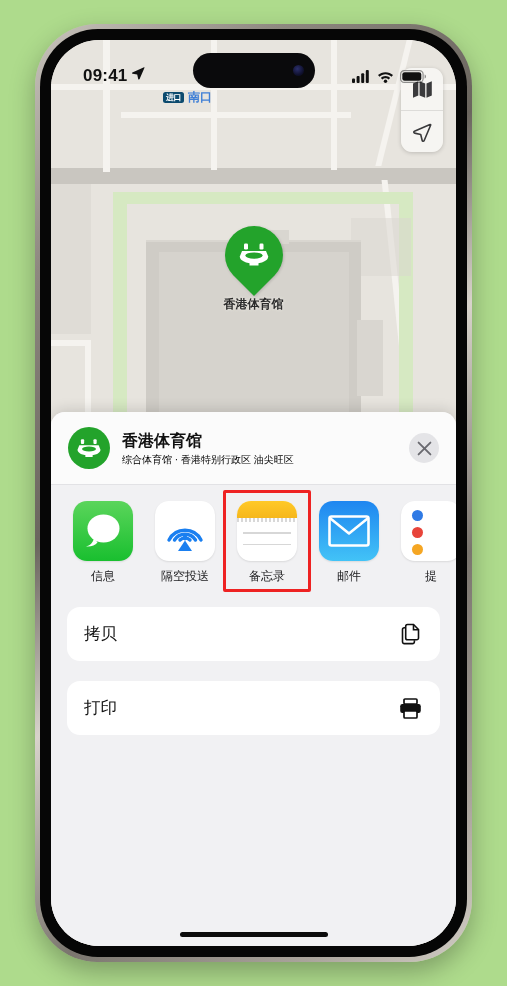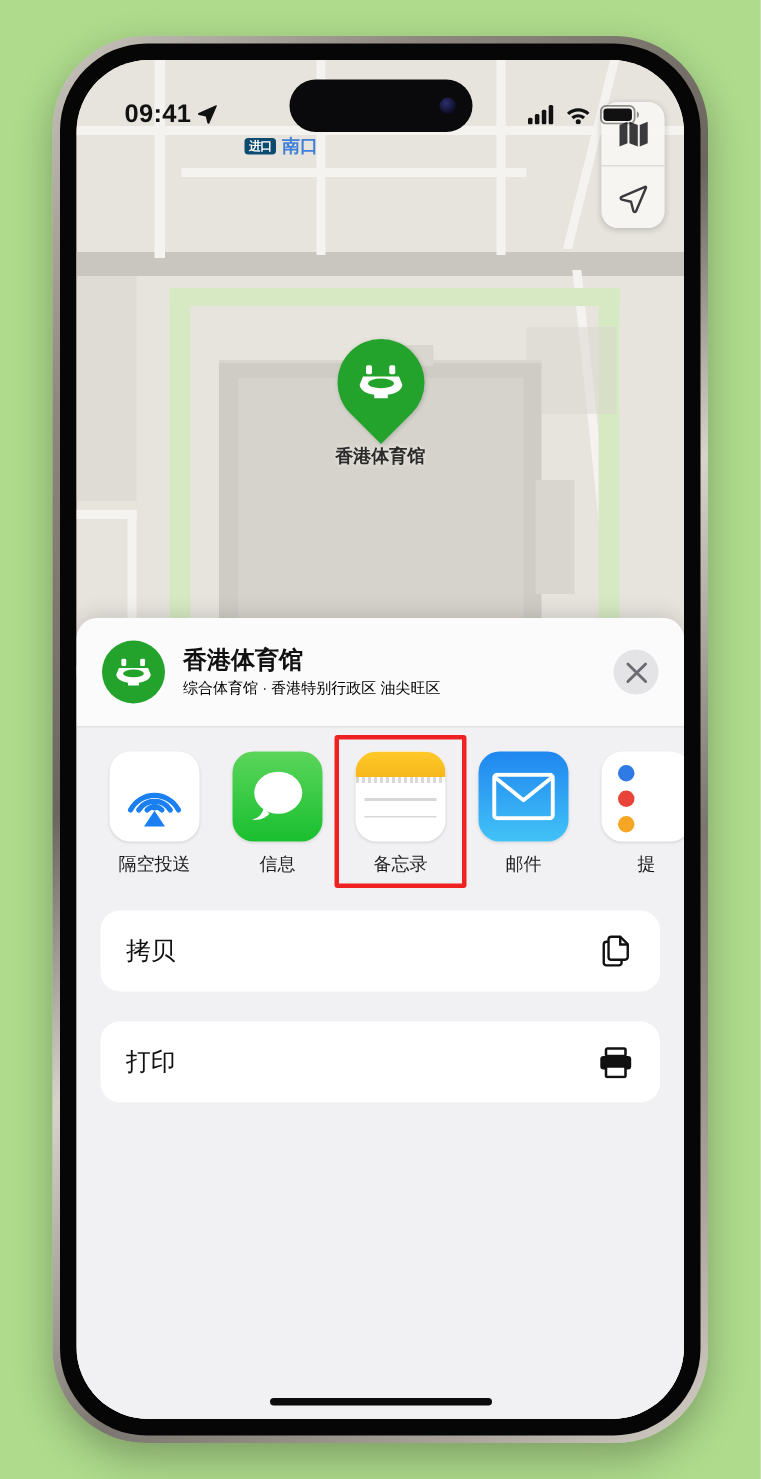--- a/index.html
+++ b/index.html
@@ -70,21 +70,21 @@
 
   
   .status-bar {
     position: absolute; top: 0; left: 0; right: 0; height: 58px;
     display: flex; align-items: center; justify-content: space-between;
     padding: 14px 30px 0 32px;
     z-index: 30;
   }
   .sb-time {
     font-size: 17px; font-weight: bold; color: #111;
-    letter-spacing: .2px; display: flex; align-items: center; gap: 4px;
+    letter-spacing: .2px; display: flex; align-items: flex-start; gap: 4px;
   }
   .sb-right { display: flex; align-items: center; gap: 6px; }
   .dynamic-island {
     position: absolute; left: 50%; transform: translateX(-50%);
     top: 13px; width: 122px; height: 35px;
     background: #0a0a0c; border-radius: 20px; z-index: 31;
     display: flex; align-items: center; justify-content: flex-end;
     padding-right: 11px;
   }
   .di-cam {
@@ -343,42 +343,42 @@
         <div class="close-btn">
           <svg width="15" height="15" viewBox="0 0 15 15" aria-hidden="true">
             <path d="M1.6 1.6 13.4 13.4M13.4 1.6 1.6 13.4" stroke="#6a6a70" stroke-width="1.9" stroke-linecap="round"></path>
           </svg>
         </div>
       </div>
 
       <div class="apps-row">
 
         <div class="app-item">
+          <div class="app-icon ic-messages">
+            <svg width="42" height="40" viewBox="0 0 42 40" aria-hidden="true">
+              <ellipse cx="21.5" cy="17.5" rx="16" ry="14" fill="#fff"></ellipse>
+              <path d="M12 27c-1 5-4 7.5-8 8.5 5 .5 9-1 11.5-4z" fill="#fff"></path>
+            </svg>
+          </div>
+          <div class="app-label">信息</div>
+        </div>
+
+        <div class="app-item">
           <div class="app-icon ic-airdrop">
             <svg width="42" height="42" viewBox="0 0 42 42" aria-hidden="true">
               <path d="M5 30a18 18 0 0 1 32 0" fill="none" stroke="#1a7ff0" stroke-width="3.4" stroke-linecap="round"></path>
               <path d="M10.5 30a12.5 12.5 0 0 1 21 0" fill="none" stroke="#1a7ff0" stroke-width="3.4" stroke-linecap="round"></path>
               <path d="M16 30a7 7 0 0 1 10 0" fill="none" stroke="#1a7ff0" stroke-width="3.4" stroke-linecap="round"></path>
               <circle cx="21" cy="28" r="2.4" fill="#1a7ff0"></circle>
               <path d="M21 30.5 14 41h14z" fill="#1a7ff0"></path>
             </svg>
           </div>
           <div class="app-label">隔空投送</div>
         </div>
 
-        <div class="app-item">
-          <div class="app-icon ic-messages">
-            <svg width="42" height="40" viewBox="0 0 42 40" aria-hidden="true">
-              <ellipse cx="21.5" cy="17.5" rx="16" ry="14" fill="#fff"></ellipse>
-              <path d="M12 27c-1 5-4 7.5-8 8.5 5 .5 9-1 11.5-4z" fill="#fff"></path>
-            </svg>
-          </div>
-          <div class="app-label">信息</div>
-        </div>
-
         <div class="app-item highlight">
           <div class="app-icon ic-notes">
             <div class="band"></div>
             <div class="perf"></div>
             <div class="line"></div>
             <div class="line"></div>
           </div>
           <div class="app-label">备忘录</div>
         </div>
 

